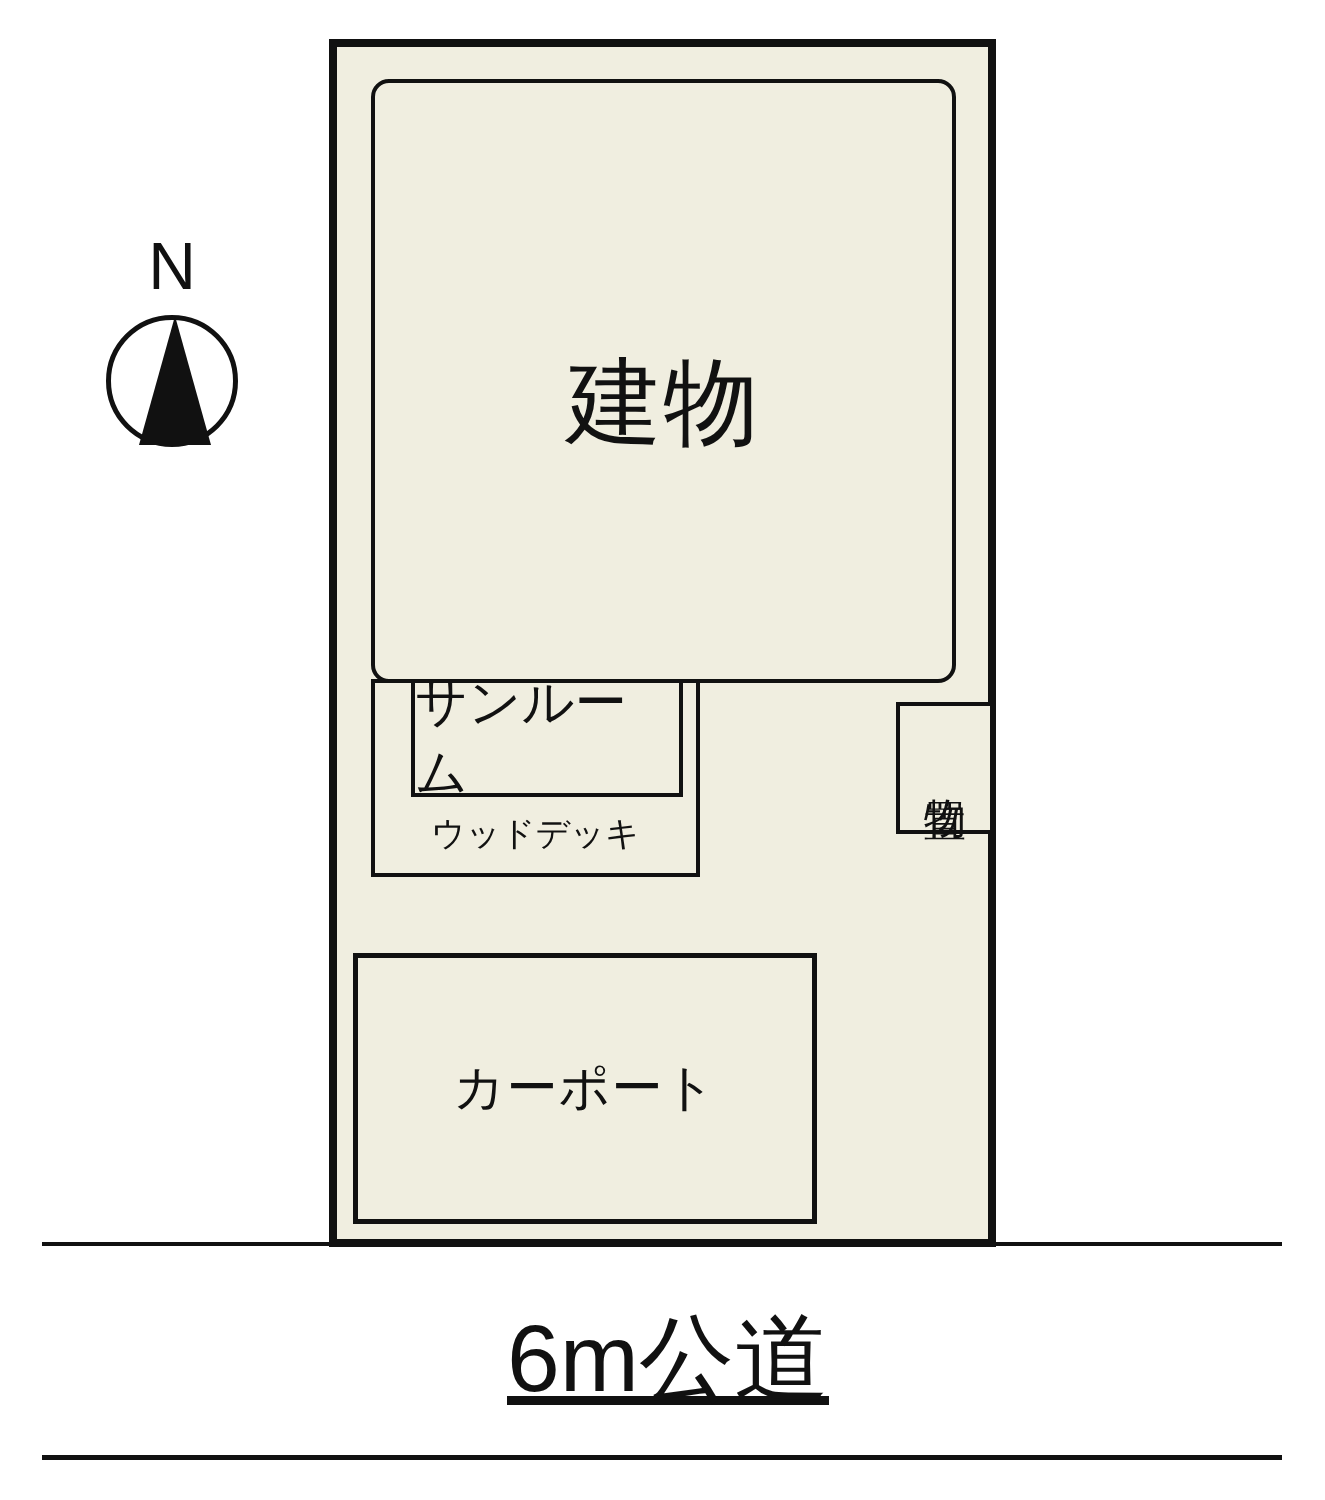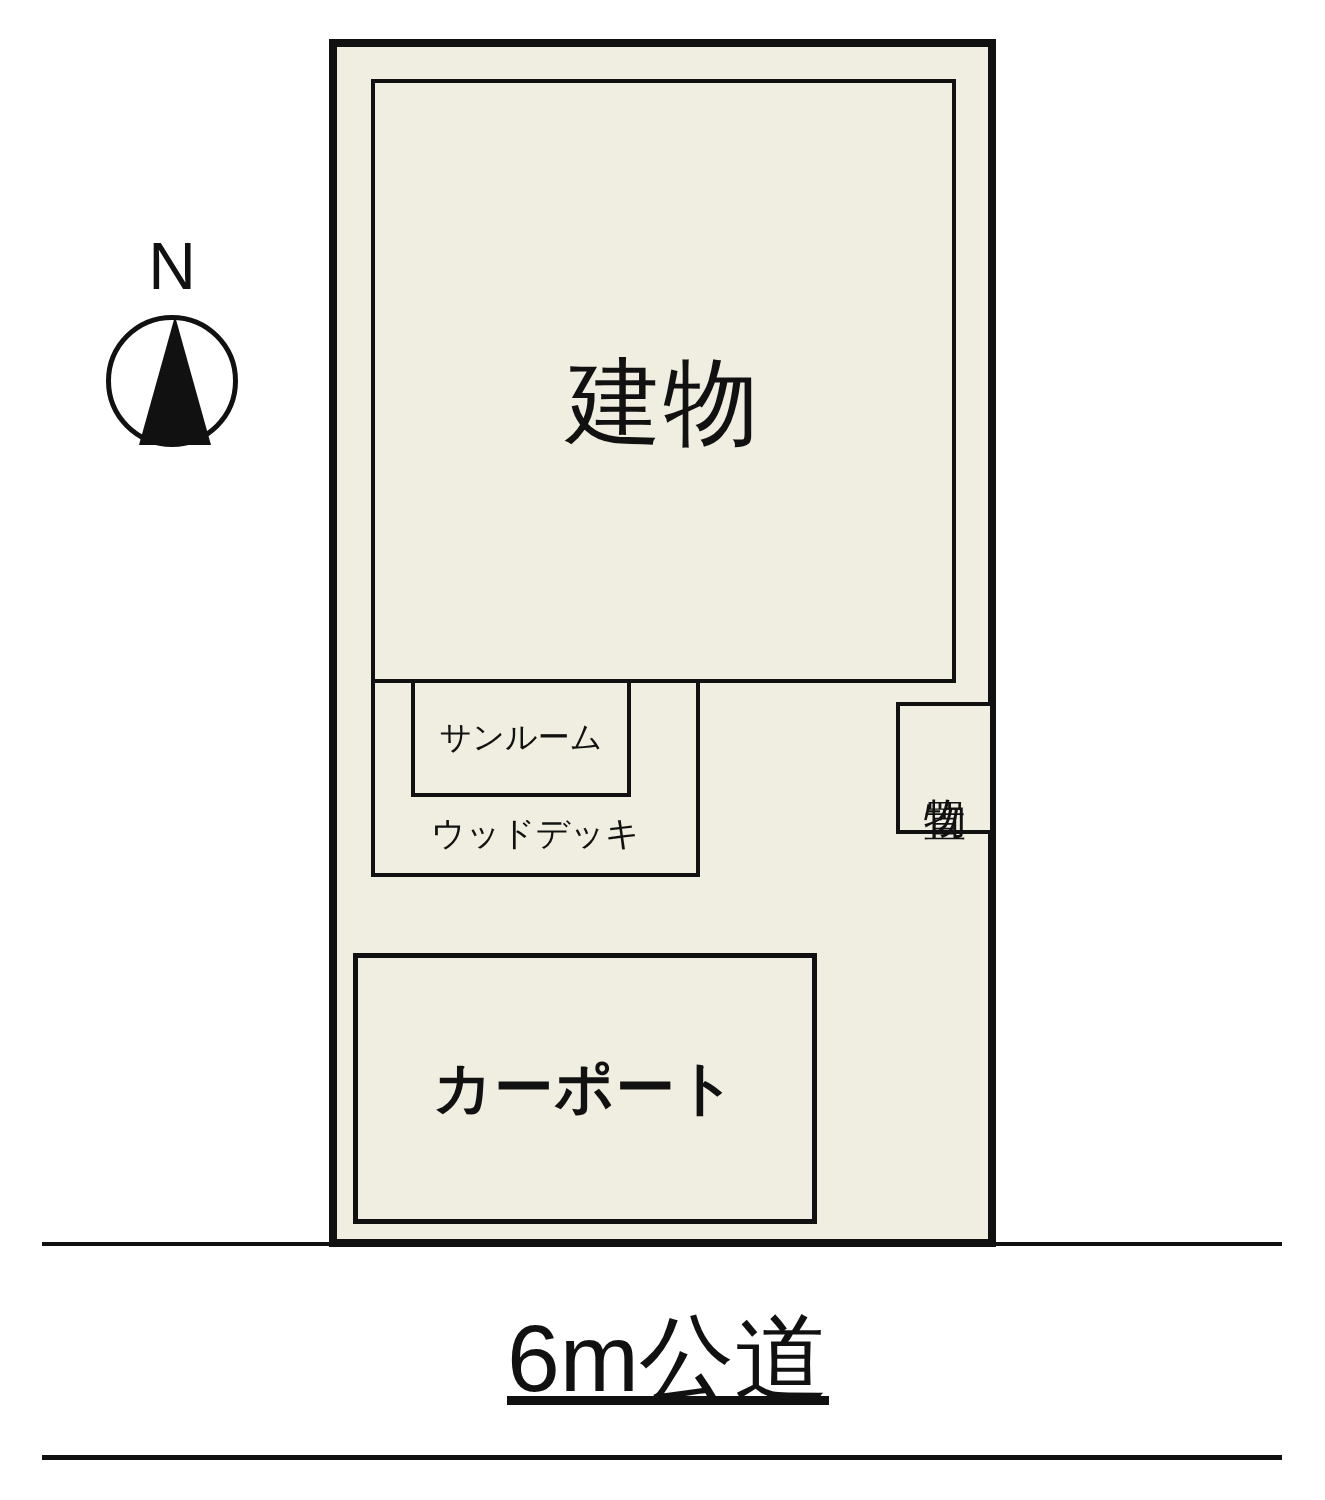--- a/index.html
+++ b/index.html
@@ -41,47 +41,48 @@
     background:#f0eee0;border:8px solid #111111;
   }
   .area{
     background:#f0eee0;border:4px solid #111111;
     display:flex;align-items:center;justify-content:center;
   }
   .building{
     left:371px;top:79px;width:585px;height:604px;
     font-size:95px;font-weight:500;letter-spacing:2px;
     padding-top:45px;
+    border-radius:18px;
   }
   .wood-deck{
     left:371px;top:679px;width:329px;height:198px;
     align-items:flex-end;
     font-size:34px;font-weight:500;
     padding-bottom:16px;
   }
   .sunroom{
-    left:411px;top:679px;width:220px;height:118px;
-    font-size:32px;font-weight:500;
+    left:411px;top:679px;width:272px;height:118px;
+    font-size:52px;font-weight:500;
   }
   .storage{
     left:896px;top:702px;width:94px;height:132px;
     border-right:none;
     font-size:42px;font-weight:500;
   }
   .storage .vtext{
     writing-mode:vertical-rl;
     -webkit-writing-mode:vertical-rl;
     text-orientation:upright;
     letter-spacing:2px;
     line-height:1;
   }
   .carport{
     left:353px;top:953px;width:464px;height:271px;
     border-width:5px;
-    font-size:59px;font-weight:700;letter-spacing:1px;
+    font-size:51px;font-weight:400;letter-spacing:1px;
   }
 
   
   .road-label{
     left:368px;top:1300px;width:600px;height:116px;
     font-size:95px;font-weight:500;line-height:116px;
     text-align:center;white-space:nowrap;text-decoration:underline;
   }
 </style>
 </head>

